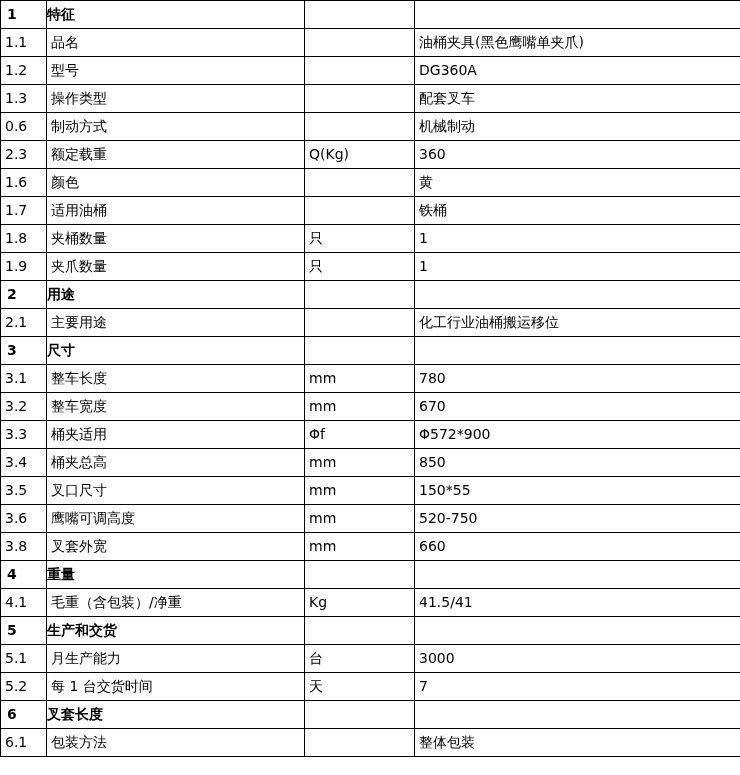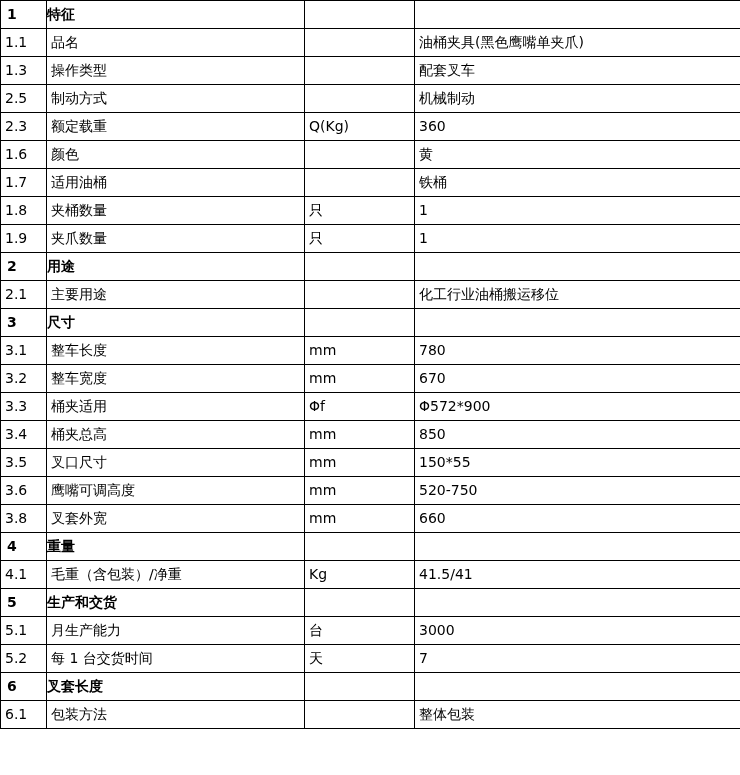--- a/index.html
+++ b/index.html
@@ -67,27 +67,33 @@
         <td class="unit"></td>
         <td class="value"></td>
       </tr>
       <tr>
         <td class="no">1.1</td>
         <td class="item">品名</td>
         <td class="unit"></td>
         <td class="value">油桶夹具(黑色鹰嘴单夹爪)</td>
       </tr>
       <tr>
+        <td class="no">1.2</td>
+        <td class="item">型号</td>
+        <td class="unit"></td>
+        <td class="value">DG360A</td>
+      </tr>
+      <tr>
         <td class="no">1.3</td>
         <td class="item">操作类型</td>
         <td class="unit"></td>
         <td class="value">配套叉车</td>
       </tr>
       <tr>
-        <td class="no">2.5</td>
+        <td class="no">0.6</td>
         <td class="item">制动方式</td>
         <td class="unit"></td>
         <td class="value">机械制动</td>
       </tr>
       <tr>
         <td class="no">2.3</td>
         <td class="item">额定载重</td>
         <td class="unit">Q(Kg)</td>
         <td class="value">360</td>
       </tr>

